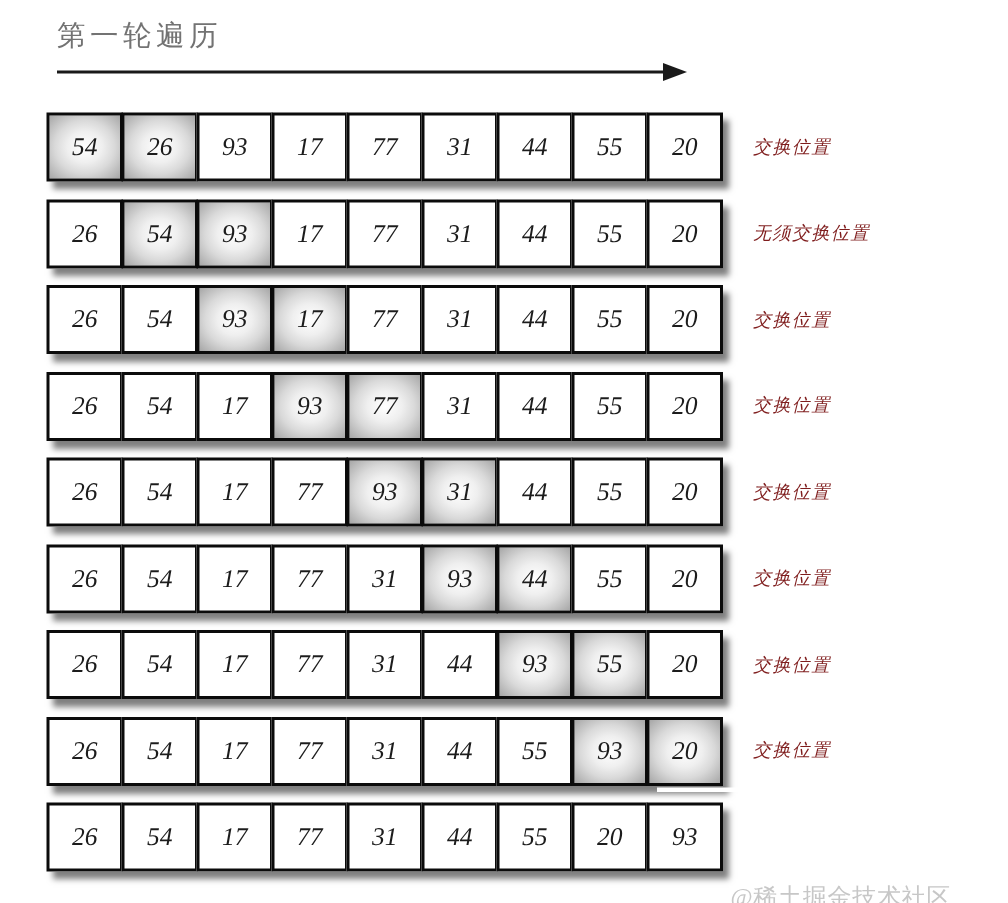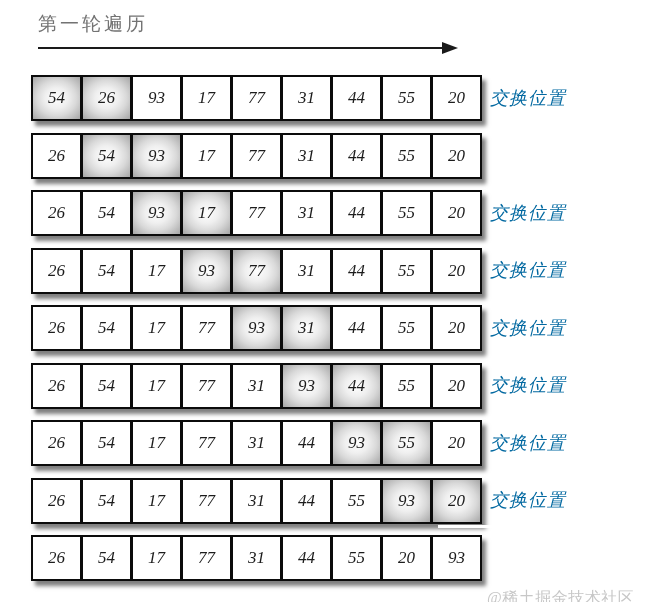--- a/index.html
+++ b/index.html
@@ -65,23 +65,23 @@
     align-items: center;
     justify-content: center;
     font-size: 17px;
     color: #1c1c1c;
   }
   .cell + .cell { margin-left: -1px; }
   .cell.hl {
     background: radial-gradient(ellipse at center, #ffffff 0%, #efefef 35%, #d9d9d9 60%, #a6a6a6 100%);
   }
   .step-label {
-    margin-left: 8px;
-    font-size: 18px;
-    color: #0369a1;
+    margin-left: 20px;
+    font-size: 12px;
+    color: #7f1d1d;
     letter-spacing: 1px;
     white-space: pre-line;
     line-height: 1.35;
   }
   .watermark {
     position: absolute;
     left: 487px;
     top: 588px;
     z-index: 0;
     font-size: 16px;
@@ -130,20 +130,21 @@
         <div class="cell">26</div>
         <div class="cell hl">54</div>
         <div class="cell hl">93</div>
         <div class="cell">17</div>
         <div class="cell">77</div>
         <div class="cell">31</div>
         <div class="cell">44</div>
         <div class="cell">55</div>
         <div class="cell">20</div>
       </div>
+    <div class="step-label">无须交换位置</div>
   </div>
 
   <div class="step">
     <div class="strip">
         <div class="cell">26</div>
         <div class="cell">54</div>
         <div class="cell hl">93</div>
         <div class="cell hl">17</div>
         <div class="cell">77</div>
         <div class="cell">31</div>

